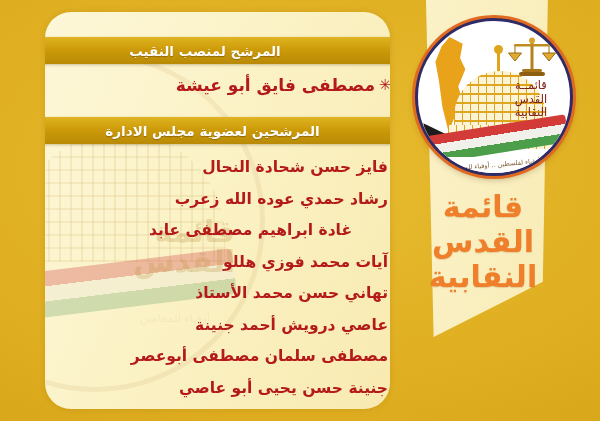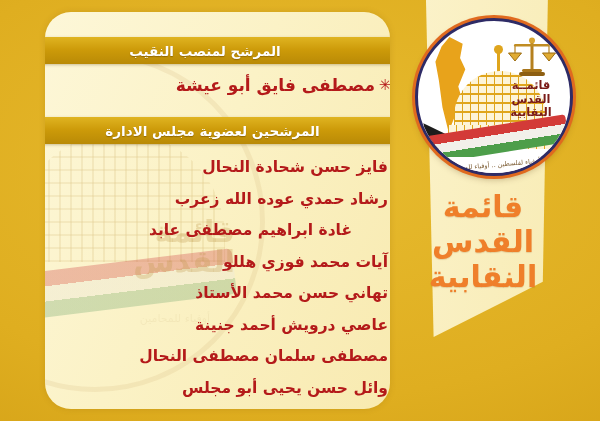--- a/index.html
+++ b/index.html
@@ -166,21 +166,21 @@
     border-left:26px solid #1c1c1c;
     transform:rotate(-9deg);
   }
   .em-white{
     position:absolute;left:0;bottom:0;width:152px;height:16px;background:#fff;
   }
   
   .em-scales{position:absolute;right:14px;top:16px;width:48px;height:42px;}
   .em-txt{
     position:absolute;right:8px;top:58px;width:62px;
-    text-align:center;color:#7a1b18;font-weight:bold;
+    text-align:center;color:#7a1b18;font-weight:normal;
     font-size:11.5px;line-height:1.18;
   }
   .em-tag{
     position:absolute;left:0;bottom:4px;width:152px;
     text-align:center;color:#6d4a1c;
     font-size:6.5px;
     transform:rotate(-5deg);
     opacity:.9;
   }
 </style>
@@ -229,25 +229,25 @@
         <div class="nameRow member" style="top: 272px; justify-content: flex-end;">
           <span class="star">✳</span>
           <span class="nm">تهاني حسن محمد الأستاذ</span>
         </div>
         <div class="nameRow member" style="top: 303.5px;">
           <span class="star">✳</span>
           <span class="nm">عاصي درويش أحمد جنينة</span>
         </div>
         <div class="nameRow member" style="top: 335px;">
           <span class="star">✳</span>
-          <span class="nm">مصطفى سلمان مصطفى النحال</span>
+          <span class="nm">مصطفى سلمان مصطفى أبوعصر</span>
         </div>
         <div class="nameRow member" style="top: 366.5px;">
           <span class="star">✳</span>
-          <span class="nm">وائل حسن يحيى أبو مجلس</span>
+          <span class="nm">جنينة حسن يحيى أبو عاصي</span>
         </div>
       </div>
   </div>
 
   <div id="banner"></div>
   <div id="bannerTxt">
     <div>قائمة</div>
     <div>القدس</div>
     <div>النقابية</div>
   </div>

